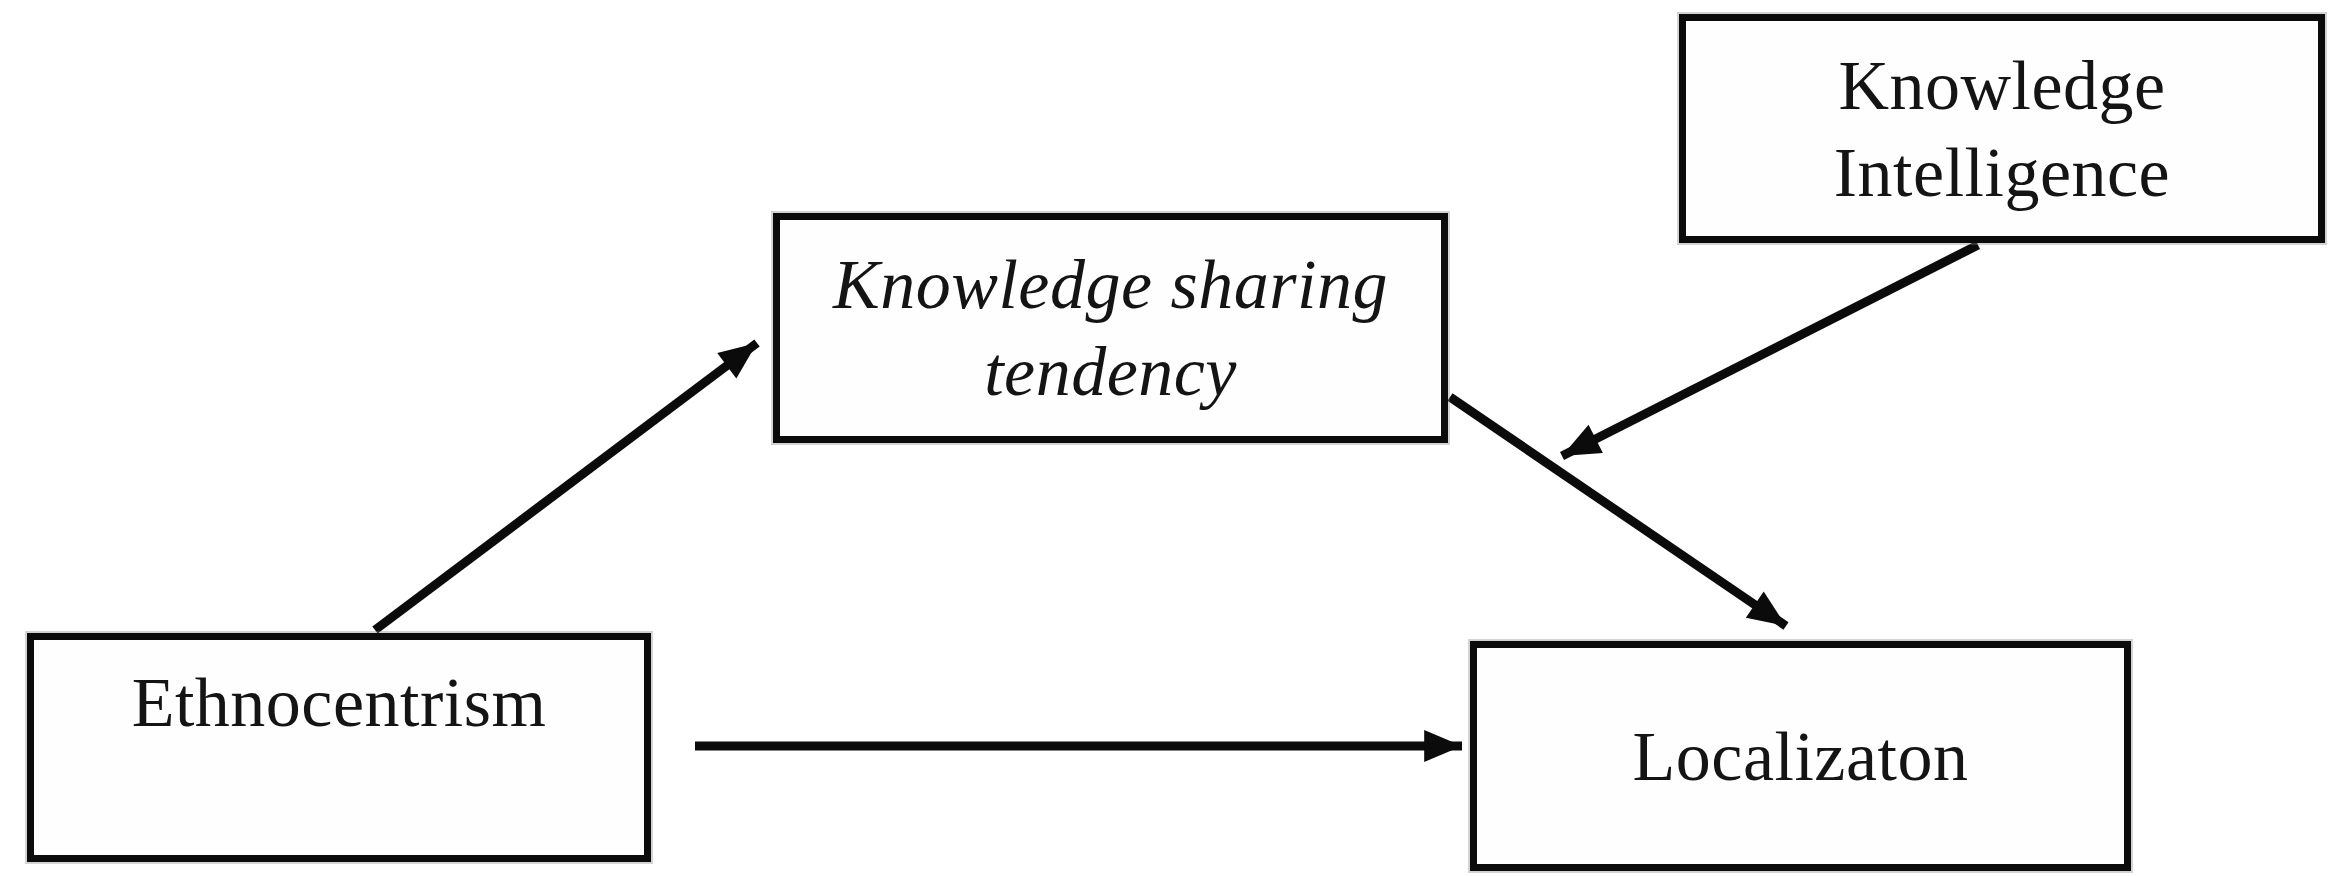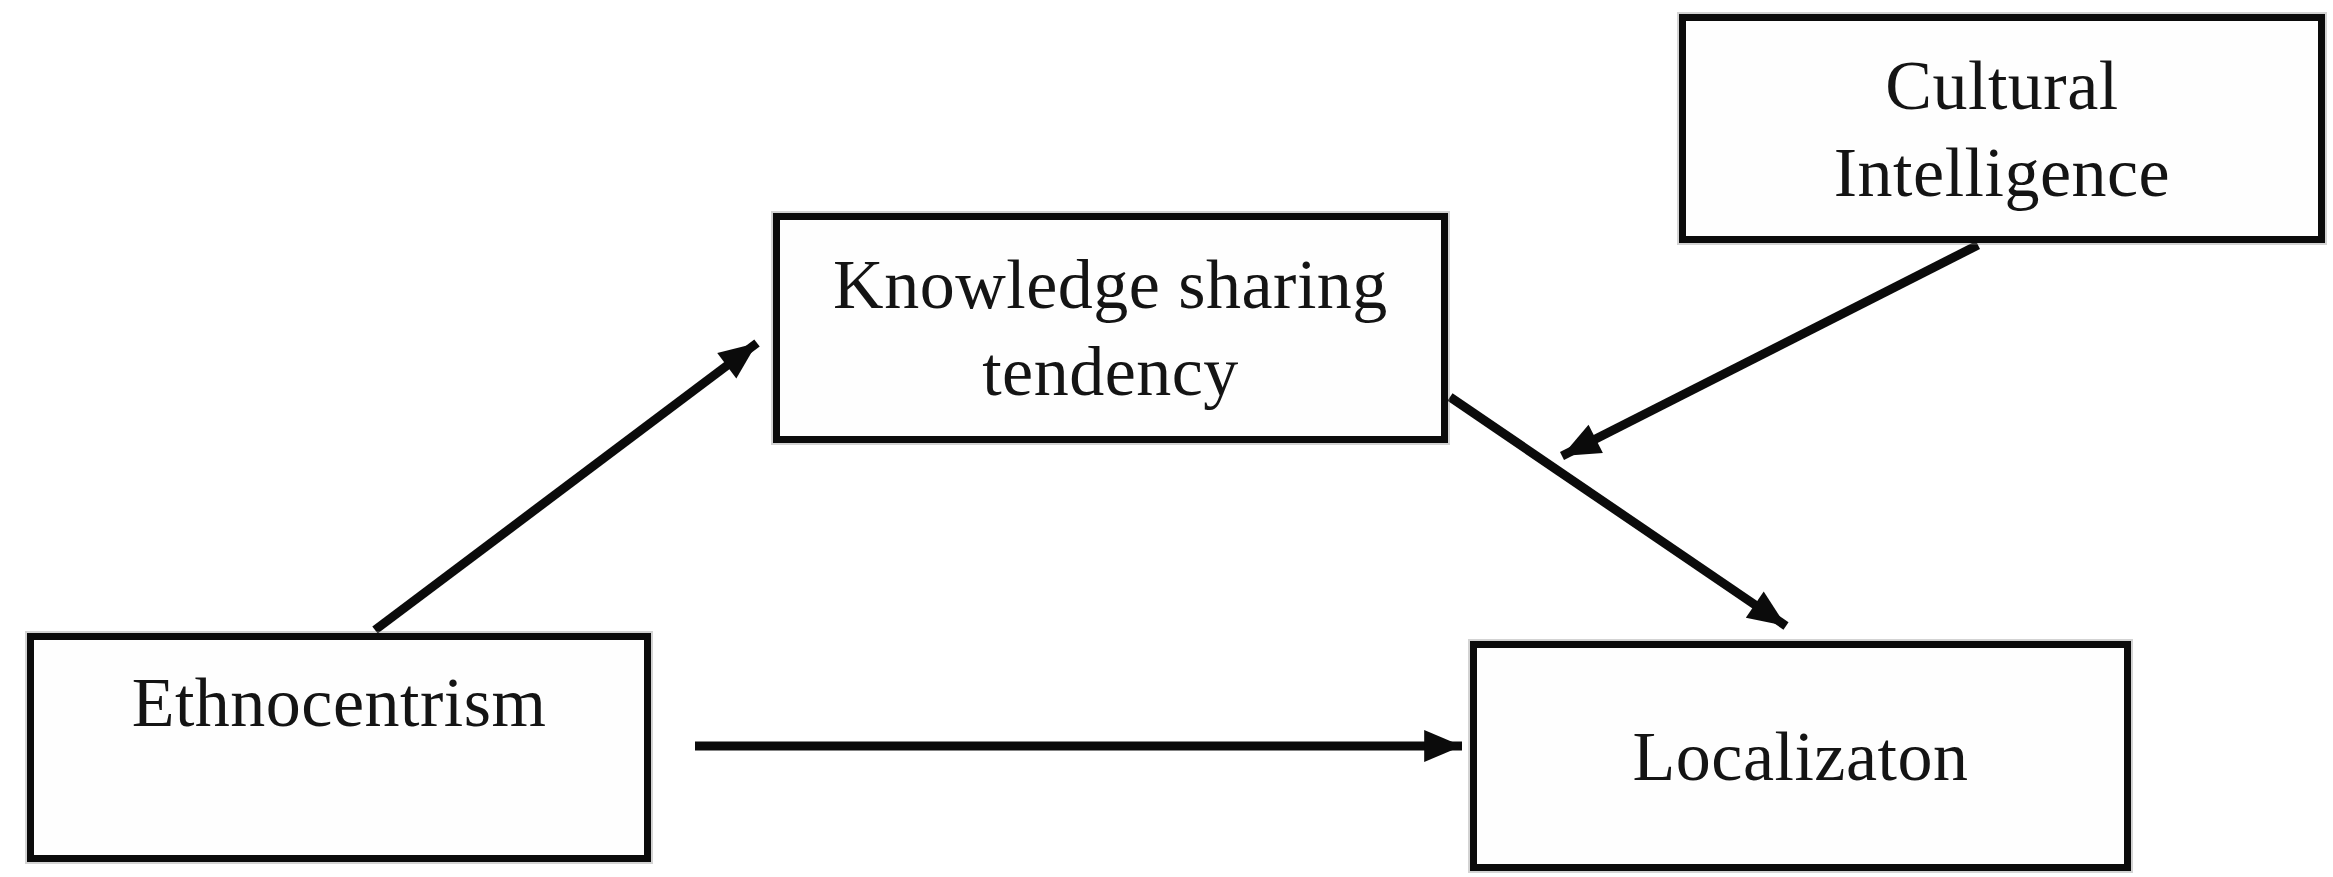--- a/index.html
+++ b/index.html
@@ -26,21 +26,21 @@
     align-items: center;
     justify-content: center;
     text-align: center;
     color: #141414;
     font-size: 70px;
     line-height: 87px;
     letter-spacing: 0.5px;
   }
   .node span { display: block; white-space: nowrap; }
 
-  #node-knowledge   { left: 773px;  top: 213px; width: 675px; height: 230px; }
+  #node-knowledge   { left: 773px;  top: 213px; width: 675px; height: 230px; font-style: italic; }
   #node-cultural    { left: 1679px; top: 14px;  width: 646px; height: 229px; }
   #node-ethno       { left: 27px;   top: 633px; width: 624px; height: 229px; padding-bottom: 90px; }
   #node-localization{ left: 1470px; top: 633px; width: 661px; height: 230px; margin-top: 8px; }
 
   .arrows {
     position: absolute;
     left: 0; top: 0;
     width: 2333px;
     height: 877px;
     pointer-events: none;
@@ -71,21 +71,21 @@
 
     <line class="arrow-line" marker-end="url(#ah)" x1="695" y1="746" x2="1462" y2="746"></line>
   </svg>
 
   <div class="node" id="node-knowledge">
     <span>Knowledge sharing</span>
     <span>tendency</span>
   </div>
 
   <div class="node" id="node-cultural">
-    <span>Cultural</span>
+    <span>Knowledge</span>
     <span>Intelligence</span>
   </div>
 
   <div class="node" id="node-ethno">
     <span>Ethnocentrism</span>
   </div>
 
   <div class="node" id="node-localization">
     <span>Localizaton</span>
   </div>

